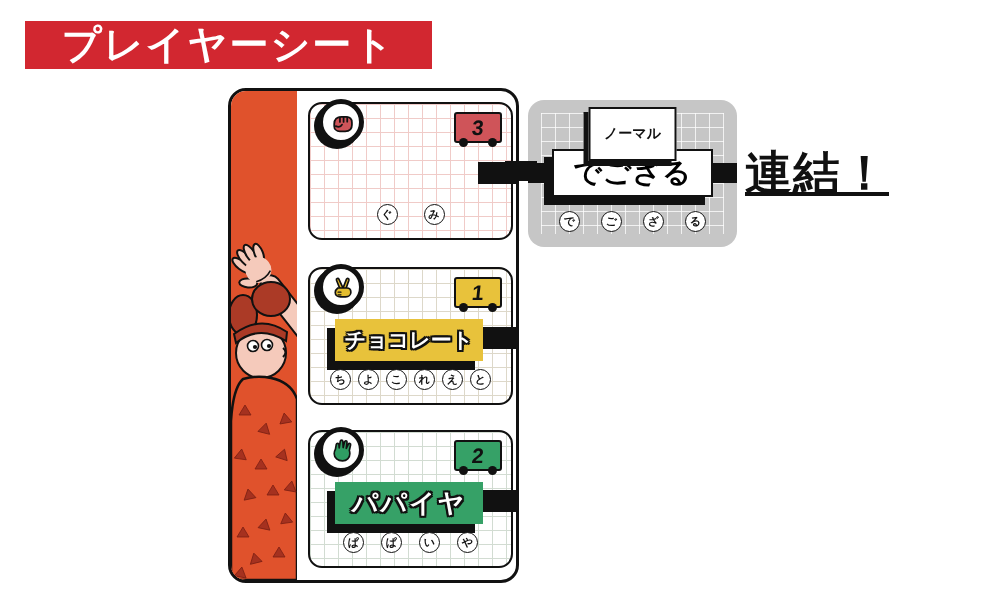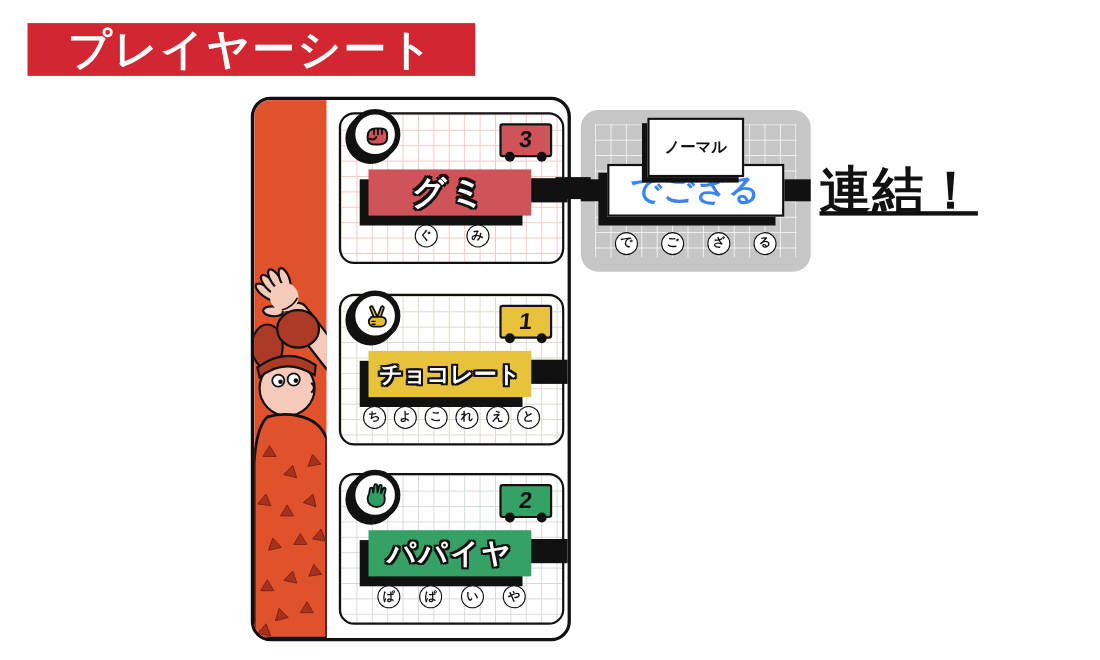--- a/index.html
+++ b/index.html
@@ -91,21 +91,21 @@
     background:#fff;border:2px solid #111;box-shadow:-5px 5px 0 #111;
     padding:16px 14px;font-size:14px;font-weight:900;color:#111;
     white-space:nowrap;z-index:3;
   }
   .suffix-bar{
     position:absolute;left:24px;top:49px;width:161px;height:48px;
     background:#fff;border:2.5px solid #111;box-shadow:-8px 8px 0 #111;
     box-sizing:border-box;
     display:flex;align-items:center;justify-content:center;z-index:2;
   }
-  .suffix-word{font-size:28px;font-weight:900;color:#3b82f6;letter-spacing:1px;white-space:nowrap;}
+  .suffix-word{font-size:28px;font-weight:900;color:#000000;letter-spacing:1px;white-space:nowrap;}
   .suffix-conn-l{position:absolute;left:0;top:63px;width:28px;height:20px;background:#111;z-index:1;}
   .suffix-conn-r{position:absolute;right:0;top:63px;width:28px;height:20px;background:#111;z-index:1;}
   .suffix-kana{position:absolute;left:0;right:0;top:111px;display:flex;justify-content:center;gap:21px;z-index:2;}
   
   .renketsu{
     position:absolute;left:745px;top:142px;
     font-size:47px;font-weight:900;color:#111;letter-spacing:1px;text-decoration:underline;
   }
 </style>
 </head>
@@ -171,23 +171,20 @@
           <path d="M6.5 15.5c2.5 1 5 .5 6-1.5" fill="none"></path>
         </g>
       </svg>
     </div>
     <div class="car-badge" style="background-color: rgb(207, 84, 89);">
       <span class="car-num">3</span>
       <span class="wheel wheel-l"></span>
       <span class="wheel wheel-r"></span>
     </div>
     <div class="connector"></div>
-    <div class="word-bar" style="background-color: rgb(207, 84, 89);">
-      <span class="word">グミ</span>
-    </div>
     <div class="kana-row">
         <span class="kana-circle">ぐ</span>
         <span class="kana-circle">み</span>
       </div>
   </div>
 
   <div class="mini-card slot1">
     <div class="hand-icon">
       <svg width="25" height="25" viewBox="0 0 24 24">
         <g stroke="#111" stroke-width="1.6" stroke-linecap="round" stroke-linejoin="round">

